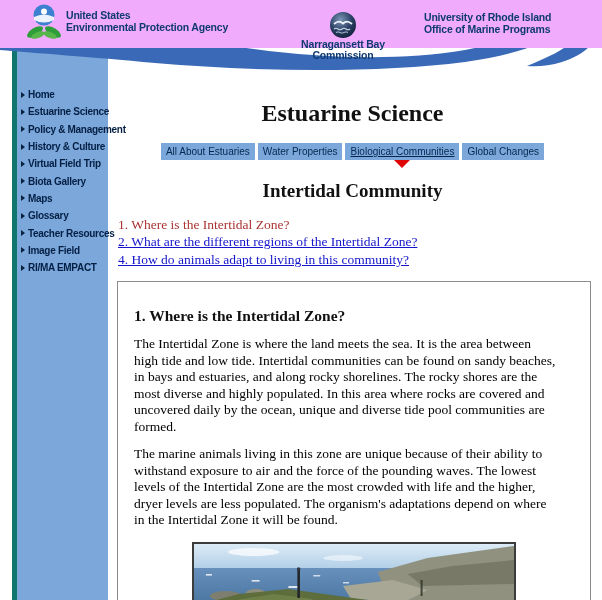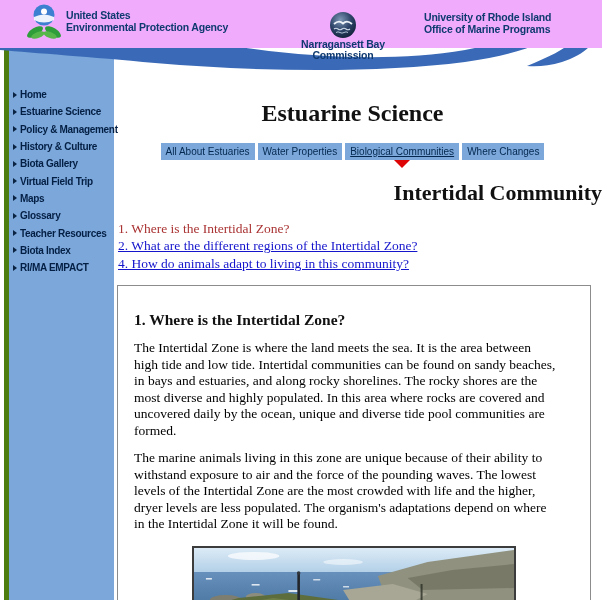--- a/index.html
+++ b/index.html
@@ -12,33 +12,33 @@
   .org{position:absolute;display:flex;align-items:flex-start;}
   .org-epa{left:26px;top:3px;}
   .org-epa .org-text{margin-left:4px;margin-top:6px;}
   .org-nbc{left:288px;top:11px;width:110px;flex-direction:column;align-items:center;text-align:center;}
   .org-uri{left:424px;top:11px;justify-content:flex-end;}
   .org-text{color:#0f3a70;font-weight:bold;font-size:10.5px;line-height:12px;letter-spacing:-0.2px;white-space:nowrap;}
   .org-nbc .org-text{font-size:10.5px;line-height:11px;}
   
   .swoosh{position:absolute;left:0;top:0;width:602px;height:84px;z-index:2;pointer-events:none;}
   
-  .sidebar{position:absolute;left:4px;top:44px;width:110px;height:556px;background:#7ba7da;z-index:1;box-sizing:border-box;border-left:5px solid #4d7c0f;}
+  .sidebar{position:absolute;left:12px;top:44px;width:96px;height:556px;background:#7ba7da;z-index:1;box-sizing:border-box;border-left:5px solid #0f766e;}
   .side-list{margin:0;padding:42px 0 0 0;list-style:none;}
   .side-item{display:flex;align-items:center;height:17.3px;padding-left:4px;cursor:pointer;}
   .side-arrow{width:0;height:0;border-left:4px solid #0b2342;border-top:3.5px solid transparent;border-bottom:3.5px solid transparent;margin-right:3px;flex:0 0 auto;}
   .side-label{color:#041f44;font-weight:bold;font-size:10px;letter-spacing:-0.3px;white-space:nowrap;}
   
   .main{position:absolute;left:103px;top:0;width:499px;z-index:2;}
   .page-title{margin:100px 0 0 0;text-align:center;font-family:"Liberation Serif",serif;font-weight:bold;font-size:24px;color:#111;}
   .tab-row{display:flex;justify-content:center;gap:3px;margin-top:16px;position:relative;}
   .tab{position:relative;background:#7ba7da;color:#04284f;font-size:10px;padding:3px 5px;white-space:nowrap;cursor:pointer;}
   .tab.active{text-decoration:underline;}
   .tab-marker{position:absolute;top:100%;left:50%;transform:translateX(-50%);width:0;height:0;border-left:8px solid transparent;border-right:8px solid transparent;border-top:8px solid #dd0505;}
-  .section-title{margin:20px 0 0 0;text-align:right;font-family:"Liberation Serif",serif;font-weight:bold;font-size:22px;color:#111;}
+  .section-title{margin:20px 0 0 0;text-align:center;font-family:"Liberation Serif",serif;font-weight:bold;font-size:19px;color:#111;}
   .toc{margin:14px 0 0 15px;font-family:"Liberation Serif",serif;font-size:13.5px;line-height:17.4px;}
   .toc a{display:block;color:#1515cc;text-decoration:underline;cursor:pointer;}
   .toc .current{display:block;color:#aa3333;text-decoration:none;}
   
   .article-box{margin:13px 0 0 14px;width:474px;box-sizing:border-box;border:1px solid #8c8c8c;background:#fff;min-height:310px;padding:0 16px 20px 16px;}
   .article-heading{margin:25px 0 0 0;font-family:"Liberation Serif",serif;font-weight:bold;font-size:15.5px;color:#111;}
   .article-box p{margin:11px 16px 0 0;font-family:"Liberation Serif",serif;font-size:13.5px;line-height:16.5px;color:#000;}
   .shore-photo{display:block;margin:13px auto 0 auto;width:320px;height:140px;border:2px solid #3c3c3c;}
 </style>
 </head>
@@ -112,58 +112,58 @@
     <li class="side-item">
         <span class="side-arrow"></span>
         <span class="side-label">Policy &amp; Management</span>
       </li>
     <li class="side-item">
         <span class="side-arrow"></span>
         <span class="side-label">History &amp; Culture</span>
       </li>
     <li class="side-item">
         <span class="side-arrow"></span>
+        <span class="side-label">Virtual Field Trip</span>
+      </li>
+    <li class="side-item">
+        <span class="side-arrow"></span>
         <span class="side-label">Biota Gallery</span>
       </li>
     <li class="side-item">
         <span class="side-arrow"></span>
-        <span class="side-label">Virtual Field Trip</span>
-      </li>
-    <li class="side-item">
-        <span class="side-arrow"></span>
         <span class="side-label">Maps</span>
       </li>
     <li class="side-item">
         <span class="side-arrow"></span>
         <span class="side-label">Glossary</span>
       </li>
     <li class="side-item">
         <span class="side-arrow"></span>
         <span class="side-label">Teacher Resources</span>
       </li>
     <li class="side-item">
         <span class="side-arrow"></span>
-        <span class="side-label">Biota Index</span>
+        <span class="side-label">Image Field</span>
       </li>
     <li class="side-item">
         <span class="side-arrow"></span>
         <span class="side-label">RI/MA EMPACT</span>
       </li>
   </ul>
 </div>
 
 <div class="main">
 
   <h1 class="page-title">Estuarine Science</h1>
 
   <div class="tab-row">
     <span class="tab">All About Estuaries</span>
     <span class="tab">Water Properties</span>
     <span class="tab active"><span>Biological Communities</span><span class="tab-marker"></span></span>
-    <span class="tab">Where Changes</span>
+    <span class="tab">Global Changes</span>
   </div>
 
   <h2 class="section-title">Intertidal Community</h2>
 
   <div class="toc">
     <span class="current">1. Where is the Intertidal Zone?</span>
     <a>2. What are the different regions of the Intertidal Zone?</a>
     <a>4. How do animals adapt to living in this community?</a>
   </div>
 

